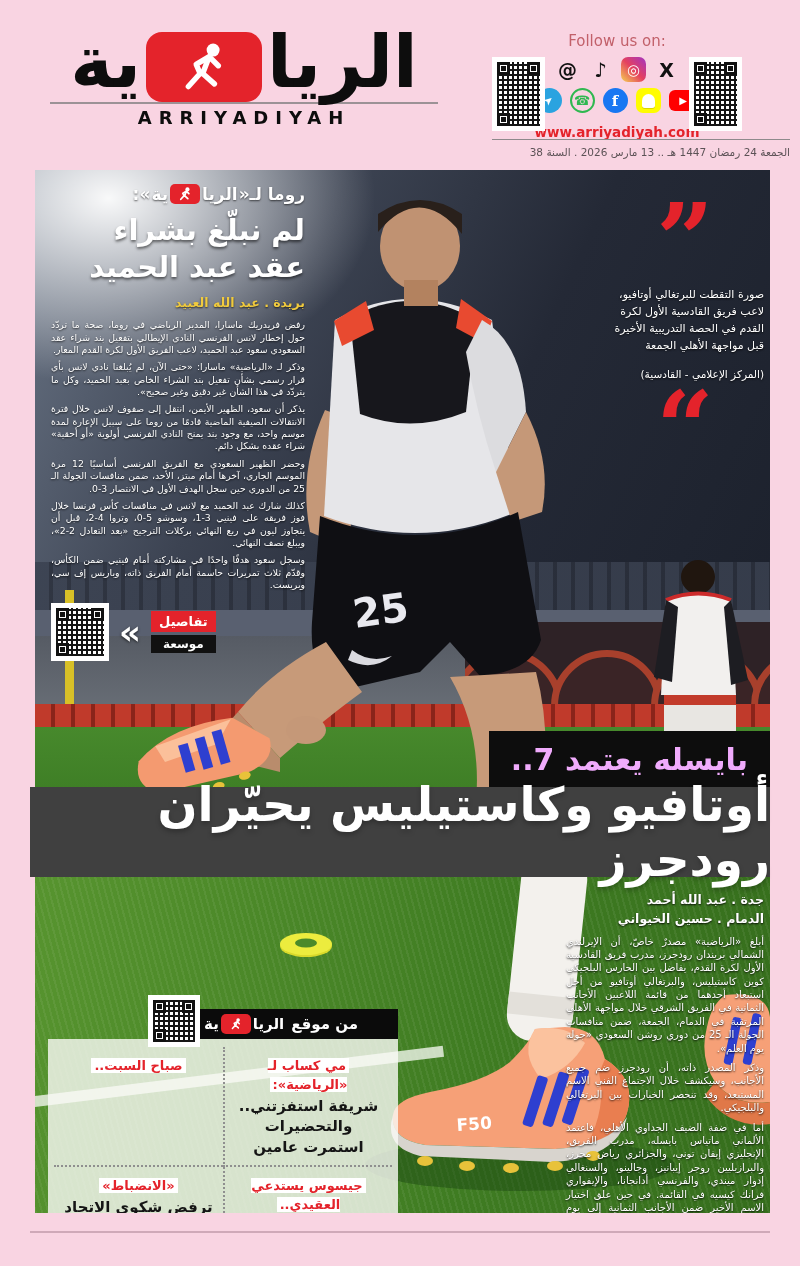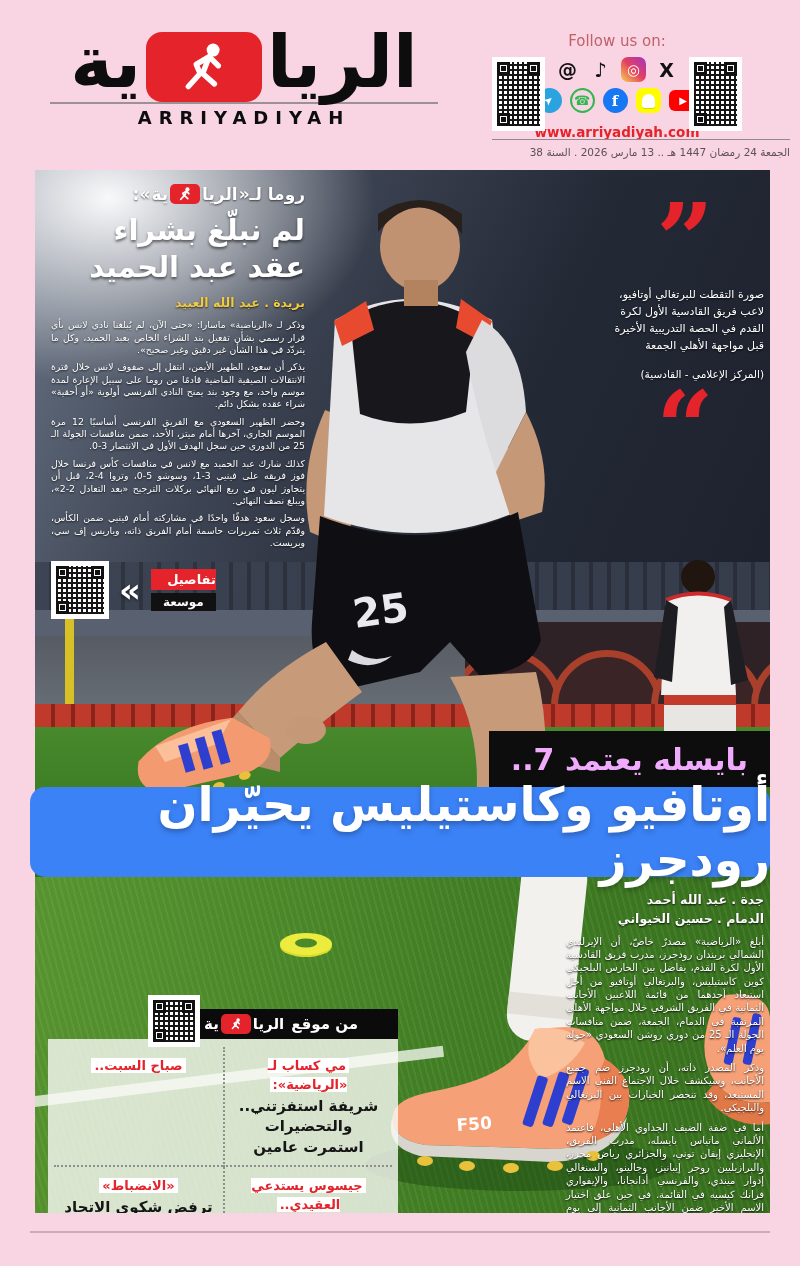--- a/index.html
+++ b/index.html
@@ -72,37 +72,37 @@
   .lead{position:absolute;left:16px;top:14px;width:254px;direction:rtl;color:#fff;text-align:right;}
   .kicker{font-size:17px;font-weight:bold;display:flex;align-items:center;gap:1px;text-shadow:0 1px 2px rgba(0,0,0,.6);}
   .minilogo{display:inline-flex;direction:rtl;align-items:center;font-weight:bold;}
   .minichip{width:30px;height:20px;background:#e4232b;border-radius:5px;margin:0 2px;
             display:flex;align-items:center;justify-content:center;}
   .headline{font-size:29px;font-weight:bold;line-height:1.28;margin:8px 0 9px;text-shadow:0 2px 3px rgba(0,0,0,.55);}
   .byline{color:#f1cb3e;font-size:12.5px;font-weight:bold;margin-bottom:9px;text-shadow:0 1px 2px rgba(0,0,0,.7);}
   .lead p{font-size:9.3px;line-height:1.33;margin:0 0 5px;text-align:justify;text-shadow:0 1px 2px rgba(0,0,0,.75);}
   .details{display:flex;align-items:center;gap:10px;margin-top:12px;justify-content:flex-end;direction:rtl;}
   .badges{display:flex;flex-direction:column;gap:3px;}
-  .b-red{background:#e4232b;color:#fff;font-size:13px;font-weight:bold;padding:3px 0;text-align:right;}
+  .b-red{background:#e4232b;color:#fff;font-size:13px;font-weight:bold;padding:3px 0;text-align:center;}
   .b-black{background:#111;color:#fff;font-size:12px;font-weight:bold;padding:2px 12px;text-align:center;}
   .chev{color:#fff;font-size:34px;font-weight:bold;line-height:1;direction:ltr;text-shadow:0 1px 3px rgba(0,0,0,.7);}
 
   
   .quote{position:absolute;right:4px;top:38px;width:162px;direction:rtl;text-align:right;color:#fff;}
   .qmark{font-family:"DejaVu Serif",serif;color:#e4232b;font-size:100px;line-height:.62;height:64px;
          text-align:center;direction:ltr;font-weight:bold;}
   .qcap{font-size:11px;line-height:1.55;margin:14px 2px 0;text-shadow:0 1px 2px rgba(0,0,0,.8);}
   .qcredit{font-size:10.5px;margin:14px 2px 16px;text-shadow:0 1px 2px rgba(0,0,0,.8);}
 
   
   .banner-kicker{position:absolute;right:30px;top:731px;height:56px;background:#0d0d0d;color:#f0abfc;
       display:flex;align-items:center;padding:0 22px;font-size:30px;font-weight:bold;direction:rtl;z-index:5;}
-  .banner{position:absolute;left:30px;width:740px;top:787px;height:90px;background:#3b82f6;color:#fff;
+  .banner{position:absolute;left:30px;width:740px;top:787px;height:90px;background:#404040;color:#fff;
       display:flex;align-items:center;justify-content:center;font-size:47px;font-weight:bold;direction:rtl;
-      z-index:5;text-shadow:0 3px 5px rgba(0,0,0,.25);border-radius:15px;}
+      z-index:5;text-shadow:0 3px 5px rgba(0,0,0,.25);}
 
   
   .photo2{position:absolute;left:35px;top:877px;width:735px;height:336px;overflow:hidden;
       background:linear-gradient(100deg,#57942f,#3f7c22 60%,#356d1c);}
   .photo2::before{content:"";position:absolute;inset:0;
       background:repeating-linear-gradient(75deg,rgba(255,255,255,.06) 0 2px,transparent 2px 6px);}
   .pitchline{position:absolute;left:-20px;top:195px;width:430px;height:11px;background:rgba(240,245,235,.8);
       transform:rotate(-7deg);}
   .cone{position:absolute;left:243px;top:52px;width:56px;height:30px;}
   .bootsvg{position:absolute;left:300px;top:0;width:435px;height:336px;}
@@ -254,20 +254,21 @@
           </span>
           <span>ية</span>
         </span>
         <span>»:</span>
       </div>
       <div class="headline">
         <div>لم نبلّغ بشراء</div>
         <div>عقد عبد الحميد</div>
       </div>
       <div class="byline">بريدة . عبد الله العبيد</div>
+      <p>رفض فريدريك ماسارا، المدير الرياضي في روما، صحة ما تردّد حول إخطار لانس الفرنسي النادي الإيطالي بتفعيل بند شراء عقد السعودي سعود عبد الحميد، لاعب الفريق الأول لكرة القدم المعار.</p>
       <p>وذكر لـ «الرياضية» ماسارا: «حتى الآن، لم يُبلغنا نادي لانس بأي قرار رسمي بشأن تفعيل بند الشراء الخاص بعبد الحميد، وكل ما يتردّد في هذا الشأن غير دقيق وغير صحيح».</p>
       <p>يذكر أن سعود، الظهير الأيمن، انتقل إلى صفوف لانس خلال فترة الانتقالات الصيفية الماضية قادمًا من روما على سبيل الإعارة لمدة موسم واحد، مع وجود بند يمنح النادي الفرنسي أولوية «أو أحقية» شراء عقده بشكل دائم.</p>
       <p>وحضر الظهير السعودي مع الفريق الفرنسي أساسيًا 12 مرة الموسم الجاري، آخرها أمام ميتز، الأحد، ضمن منافسات الجولة الـ 25 من الدوري حين سجل الهدف الأول في الانتصار 3-0.</p>
       <p>كذلك شارك عبد الحميد مع لانس في منافسات كأس فرنسا خلال فوز فريقه على فينيي 3-1، وسوشو 5-0، وتروا 4-2، قبل أن يتجاوز ليون في ربع النهائي بركلات الترجيح «بعد التعادل 2-2»، ويبلغ نصف النهائي.</p>
       <p>وسجل سعود هدفًا واحدًا في مشاركته أمام فينيي ضمن الكأس، وقدّم ثلاث تمريرات حاسمة أمام الفريق ذاته، وباريس إف سي، وبريست.</p>
       <div class="details">
         <div class="badges">
           <span class="b-red">تفاصيل</span>
           <span class="b-black">موسعة</span>
         </div>

